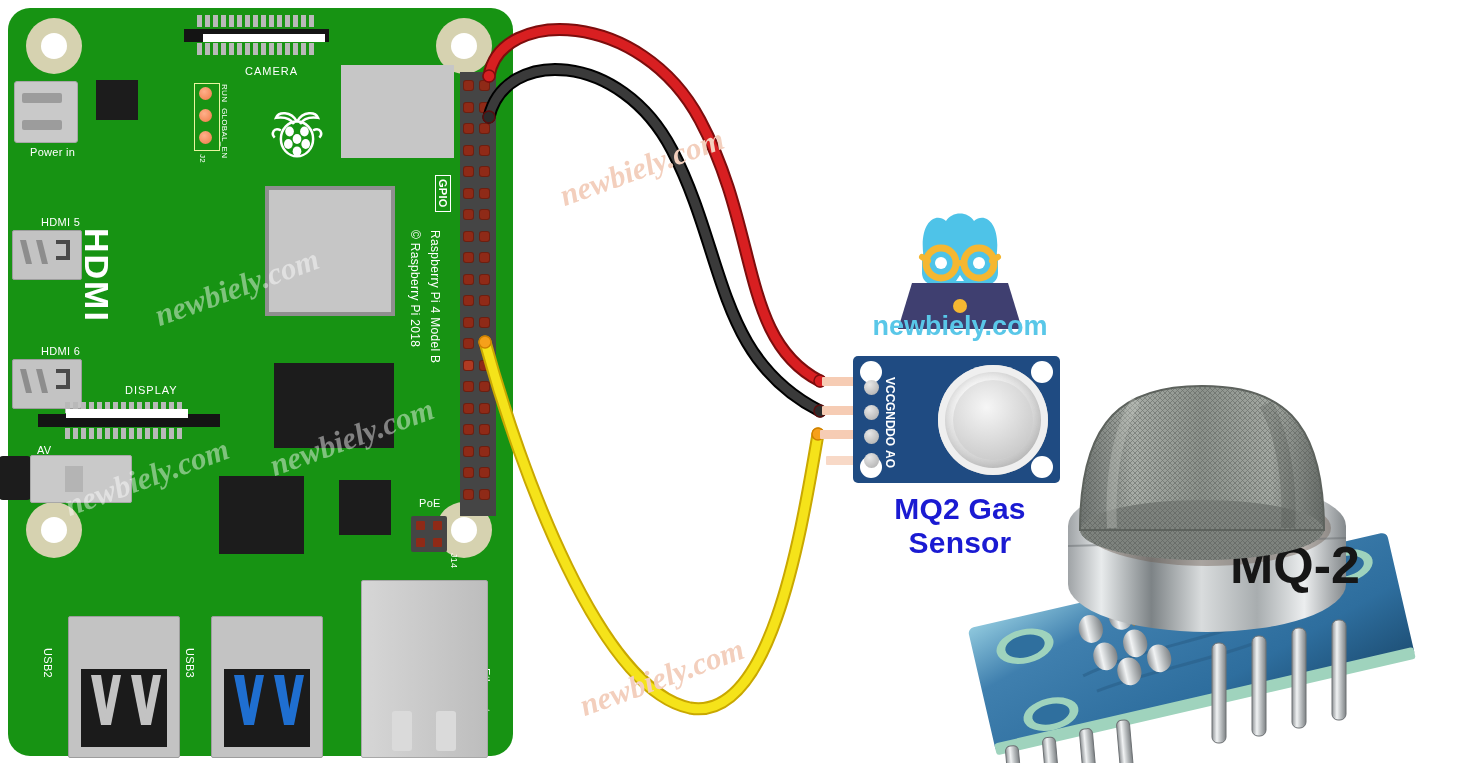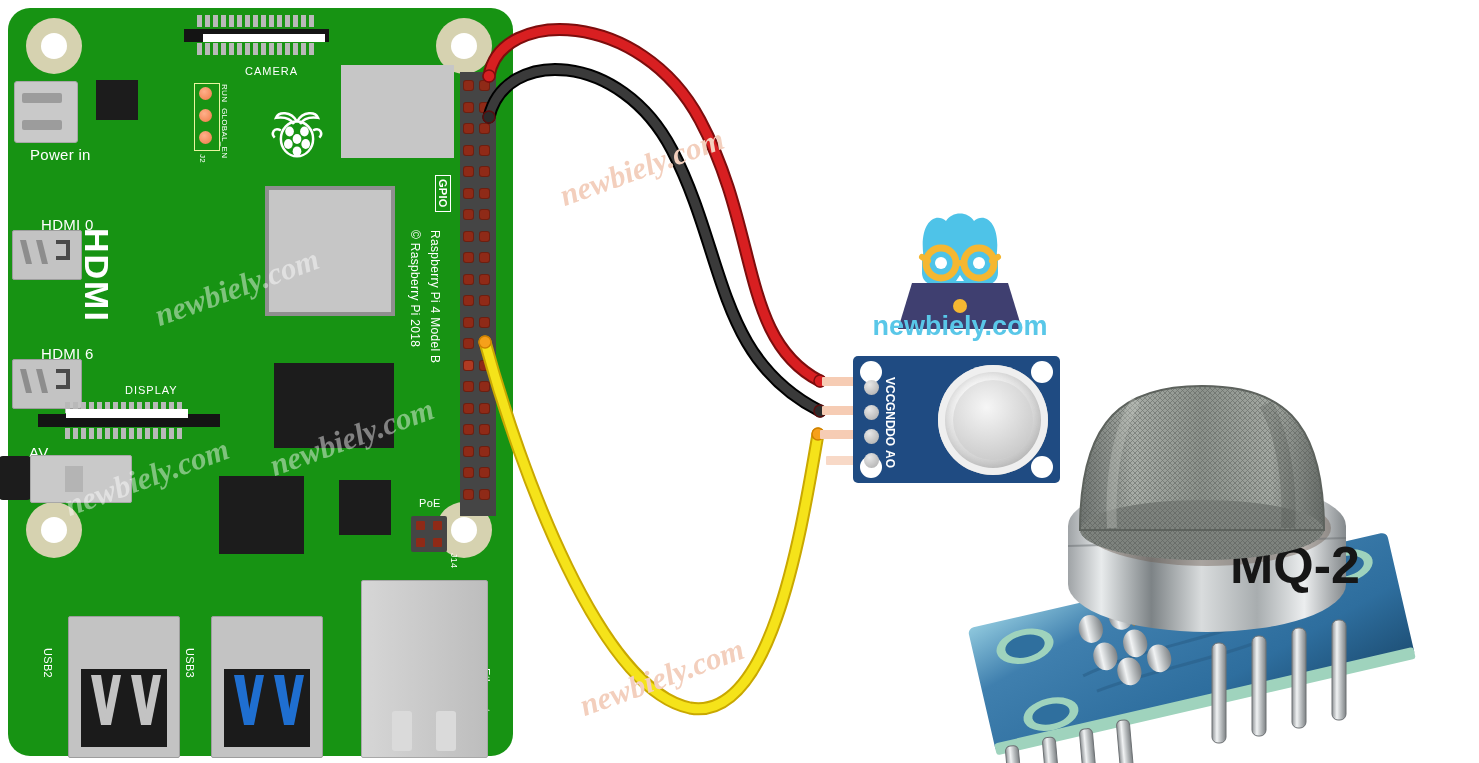--- a/index.html
+++ b/index.html
@@ -2,21 +2,21 @@
 <html><head>
 <meta charset="utf-8">
 <style>
   html,body{margin:0;padding:0;background:#ffffff;}
   body{width:1479px;height:763px;overflow:hidden;font-family:"Liberation Sans",sans-serif;}
   #stage{position:relative;width:1479px;height:763px;background:#ffffff;overflow:hidden;}
 
   
   #pi-board{position:absolute;left:8px;top:8px;width:505px;height:748px;
             background:#179313;border-radius:22px;}
-  .silk{position:absolute;color:#ffffff;font-size:15px;letter-spacing:.3px;
+  .silk{position:absolute;color:#ffffff;font-size:11px;letter-spacing:.3px;
         white-space:nowrap;font-family:"Liberation Sans",sans-serif;}
   .silk.v{transform-origin:0 0;}
   .mount{position:absolute;width:56px;height:56px;border-radius:50%;
          background:#d6d2b0;display:flex;align-items:center;justify-content:center;}
   .mount::after{content:"";width:26px;height:26px;border-radius:50%;background:#ffffff;}
   .chip{position:absolute;background:#1c1c1c;}
   .chipgray{position:absolute;background:#c6c6c6;}
   .metal{position:absolute;background:#c9c9c9;border:1px solid #a8a8a8;}
 
   
@@ -166,21 +166,21 @@
         <ellipse cx="50" cy="78" rx="7" ry="8"></ellipse>
       </g>
     </svg>
 
     <div class="chipgray" style="left:333px;top:57px;width:113px;height:93px;"></div>
 
     <div class="chipgray" style="left:257px;top:178px;width:130px;height:130px;border:4px solid #8f8f8f;box-sizing:border-box;"></div>
 
     <div class="silk v" style="left:108px;top:220px;transform:rotate(90deg);font-size:34px;font-weight:bold;letter-spacing:2px;">HDMI</div>
 
-    <div class="silk" style="left:33px;top:208px;">HDMI 0</div>
+    <div class="silk" style="left:33px;top:208px;">HDMI 5</div>
     <div class="hdmi" style="left:4px;top:222px;width:68px;height:48px;border-radius:2px;"></div>
     <svg style="position:absolute;left:8px;top:228px;" width="60" height="36">
       <path d="M4 4 L10 28 L16 28 L10 4 Z M20 4 L26 28 L32 28 L26 4 Z" fill="#8d8d8d"></path>
       <path d="M40 6 L52 6 L52 14 M40 22 L52 22 L52 14" stroke="#4a4a4a" stroke-width="4" fill="none"></path>
     </svg>
 
     <div class="silk" style="left:33px;top:337px;">HDMI 6</div>
     <div class="hdmi" style="left:4px;top:351px;width:68px;height:48px;border-radius:2px;"></div>
     <svg style="position:absolute;left:8px;top:357px;" width="60" height="36">
       <path d="M4 4 L10 28 L16 28 L10 4 Z M20 4 L26 28 L32 28 L26 4 Z" fill="#8d8d8d"></path>
@@ -218,21 +218,21 @@
         <i></i>
         <i></i>
         <i></i>
         <i></i>
         <i></i>
         <i></i>
         <i></i>
         <i></i>
     </div>
 
-    <div class="silk" style="left:21px;top:436px;">AV</div>
+    <div class="silk" style="left:29px;top:436px;">AV</div>
     <div style="position:absolute;left:-9px;top:448px;width:32px;height:44px;background:#1c1c1c;border-radius:4px;"></div>
     <div class="metal" style="left:22px;top:447px;width:100px;height:46px;border-radius:2px;"></div>
     <div style="position:absolute;left:57px;top:458px;width:18px;height:26px;background:#b4b4b4;"></div>
 
     <div class="chip" style="left:266px;top:355px;width:120px;height:85px;"></div>
     <div class="chip" style="left:211px;top:468px;width:85px;height:78px;"></div>
     <div class="chip" style="left:331px;top:472px;width:52px;height:55px;"></div>
 
     <div class="silk" style="left:411px;top:489px;font-size:11px;">PoE</div>
     <div style="position:absolute;left:403px;top:508px;width:36px;height:36px;background:#454545;border-radius:2px;">
@@ -375,20 +375,21 @@
     <div class="mq2-pin" style="left:11px;top:73px;"></div>
     <div class="mq2-pin" style="left:11px;top:97px;"></div>
 
     <div class="mq2-pinlabel" style="left:44px;top:21px;">VCC</div>
     <div class="mq2-pinlabel" style="left:44px;top:46px;">GND</div>
     <div class="mq2-pinlabel" style="left:44px;top:72px;">DO</div>
     <div class="mq2-pinlabel" style="left:44px;top:94px;">AO</div>
 
     <div id="mq2-dome"></div>
   </div>
+  <div id="mq2-caption">MQ2 Gas Sensor</div>
 
   <svg id="mq2-photo" viewBox="0 0 549 385">
     <defs>
       <linearGradient id="pcbG" x1="0" y1="0" x2="1" y2="1">
         <stop offset="0%" stop-color="#8fc8dd"></stop>
         <stop offset="25%" stop-color="#3f7fae"></stop>
         <stop offset="70%" stop-color="#2e6e9e"></stop>
         <stop offset="100%" stop-color="#1d4e74"></stop>
       </linearGradient>
       <linearGradient id="canG" x1="0" y1="0" x2="1" y2="0">

